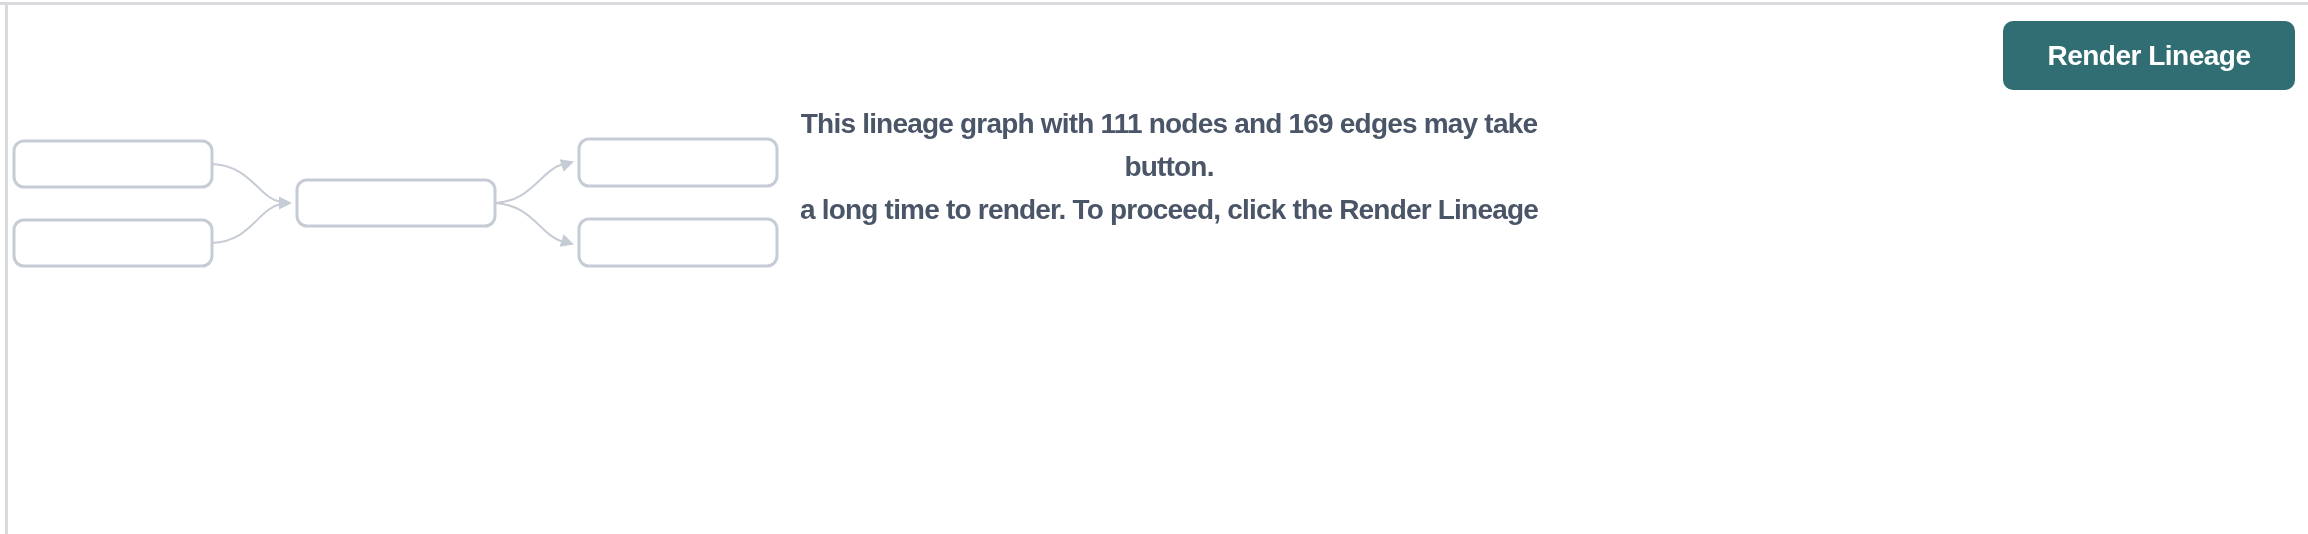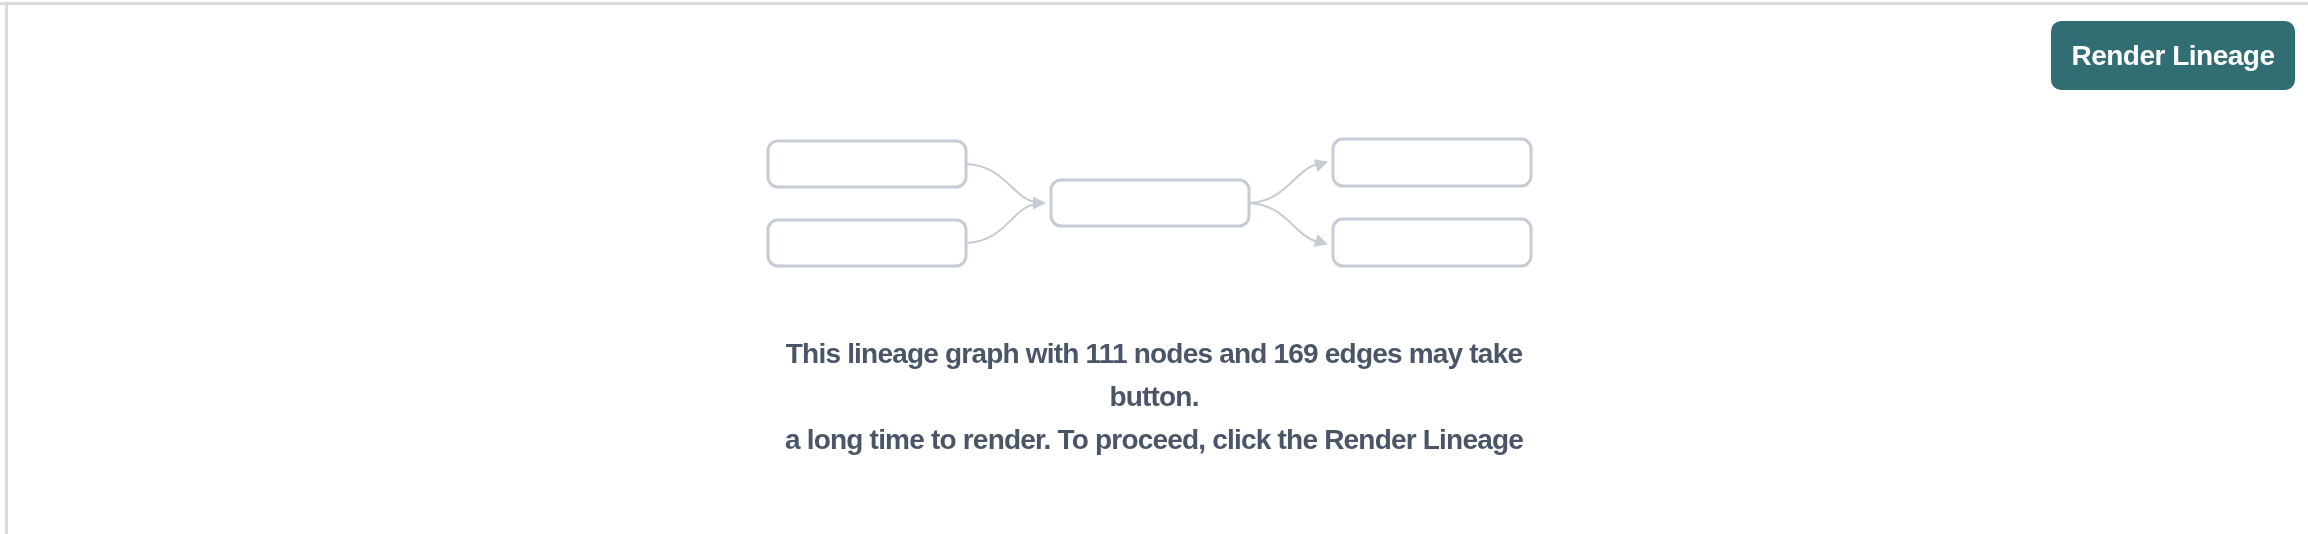--- a/index.html
+++ b/index.html
@@ -29,42 +29,41 @@
     top: 5px;
     bottom: 0;
     left: 5px;
     width: 3px;
     background: #d9dadd;
   }
   .render-btn {
     position: absolute;
     top: 21px;
     right: 13px;
-    width: 244px;
+    width: 292px;
     height: 69px;
     background: #316e74;
     color: #ffffff;
     border: none;
     border-radius: 10px;
     font-family: "Liberation Sans", sans-serif;
     font-size: 28px;
     font-weight: 700;
     letter-spacing: -0.5px;
     cursor: pointer;
     display: flex;
     align-items: center;
     justify-content: center;
   }
   .content {
     position: absolute;
     left: 0;
     right: 0;
     top: 0;
     display: flex;
-    flex-direction: column;
     align-items: center;
   }
   .illus {
     margin-top: 130px;
     display: block;
   }
   .message {
     margin-top: 52px;
     font-size: 28px;
     font-weight: 700;

